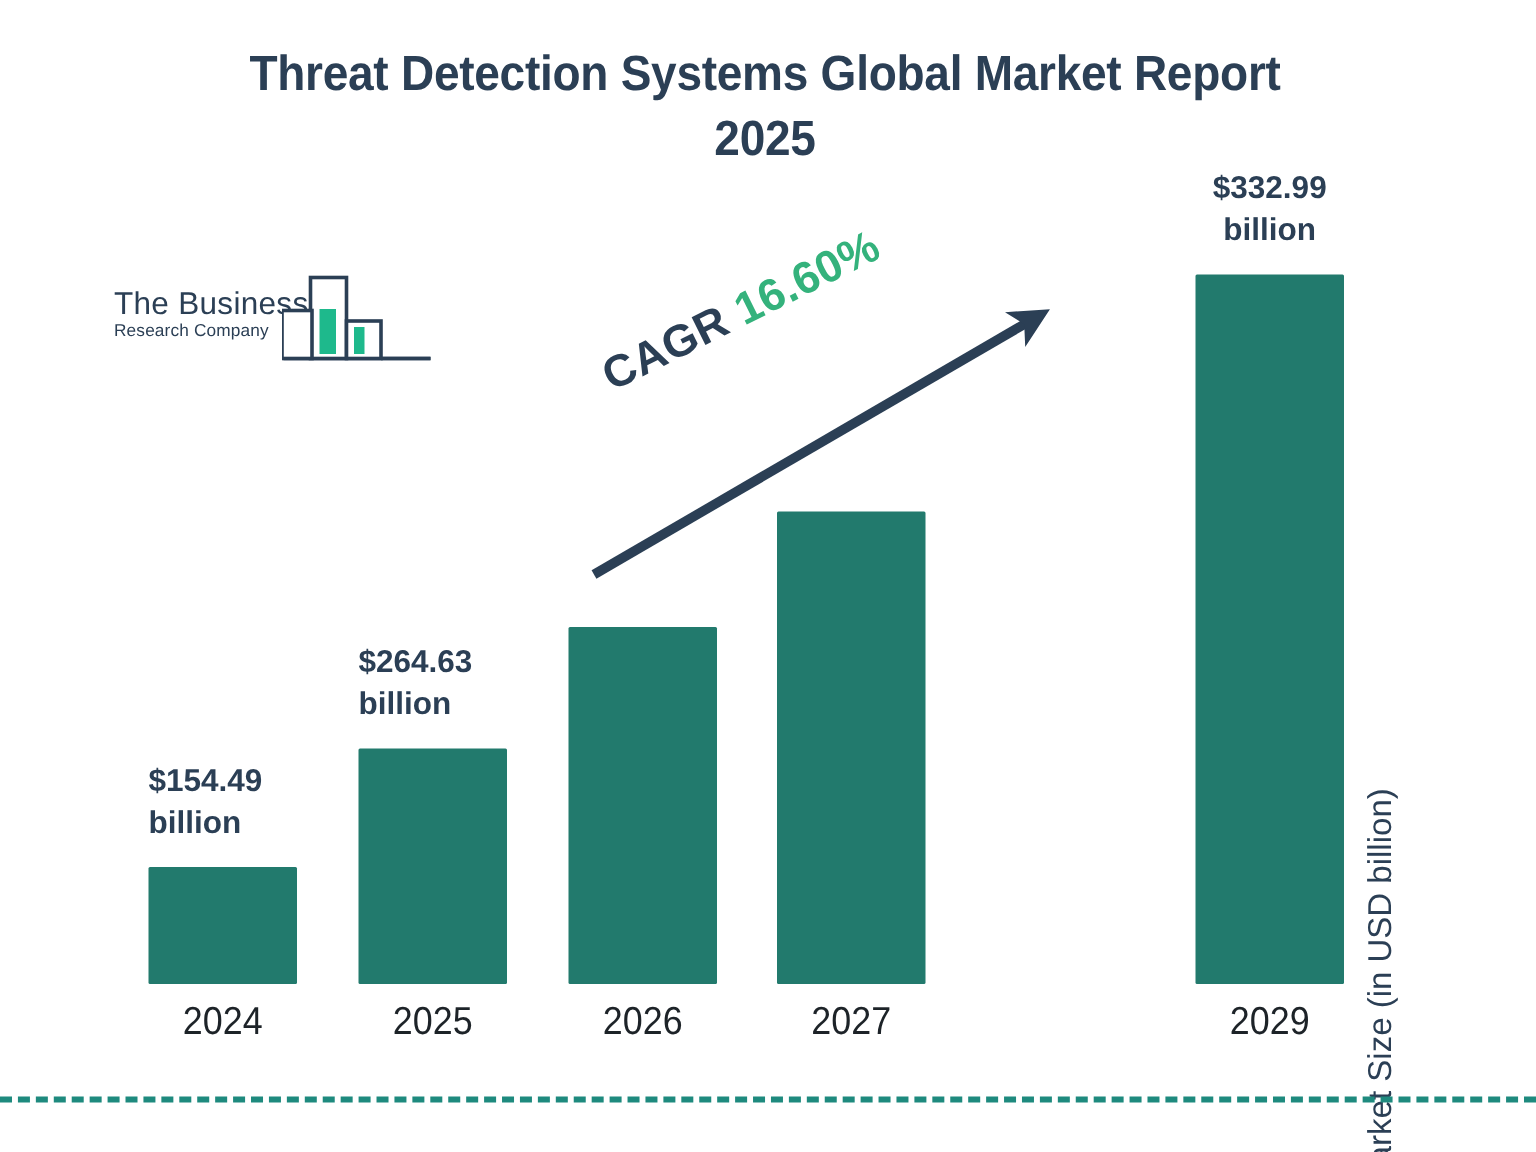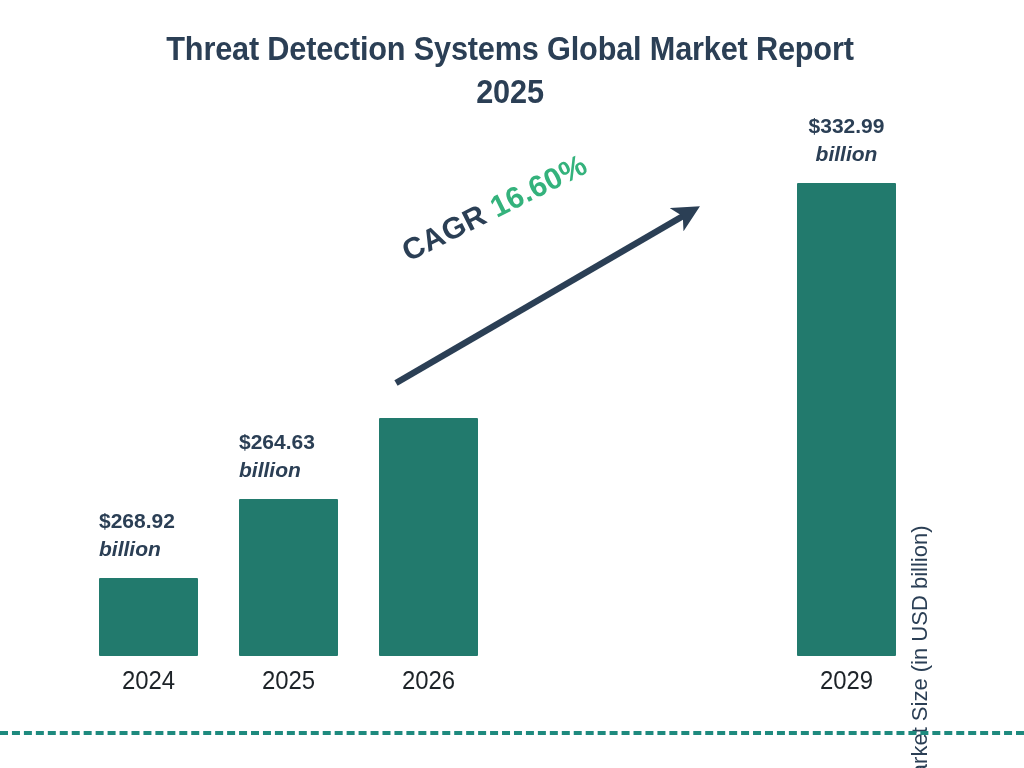--- a/index.html
+++ b/index.html
@@ -112,21 +112,21 @@
     left: 0;
     width: 99px;
     margin-bottom: 16px;
     text-align: center;
     color: #2b3f55;
     font-size: 21px;
     font-weight: bold;
     line-height: 1.30;
   }
   .bar-value .num { display: block; white-space: nowrap; }
-  .bar-value .unit { display: block; font-style: italic; }
+  .bar-value .unit { display: block; }
   .bar-value.left-align { text-align: left; }
 
   .bar-cat {
     position: absolute;
     top: 100%;
     left: -14px;
     width: 127px;
     margin-top: 9px;
     text-align: center;
     color: #1d2328;
@@ -191,47 +191,72 @@
     border-top: 4px dashed #1e8a7e;
   }
 </style>
 </head>
 <body>
 
 <div class="stage">
 
   <div class="chart-title">Threat Detection Systems Global Market Report 2025</div>
 
+  <div class="logo">
+    <div class="logo-text">
+      <span class="logo-text-main">The Business</span>
+      <span class="logo-text-sub">Research Company</span>
+    </div>
+    <svg class="logo-mark" viewBox="0 0 100 62">
+
+      <path d="M1 57 H99" stroke="#2b3f55" stroke-width="2.4" fill="none"></path>
+
+      <rect x="19" y="3" width="24" height="54" fill="#ffffff" stroke="#2b3f55" stroke-width="2.4"></rect>
+
+      <rect x="0" y="25" width="20" height="32" fill="#ffffff" stroke="#2b3f55" stroke-width="2.4"></rect>
+
+      <rect x="43" y="32" width="23" height="25" fill="#ffffff" stroke="#2b3f55" stroke-width="2.4"></rect>
+
+      <path d="M66 57 H99" stroke="#2b3f55" stroke-width="2.4" fill="none"></path>
+
+      <rect x="25" y="24" width="11" height="30" fill="#1eb98c"></rect>
+      <rect x="48" y="36" width="7" height="18" fill="#1eb98c"></rect>
+    </svg>
+  </div>
 
   <div class="plot">
     <div class="bars-layer">
 
       <div class="bar-group" style="left:99px;">
         <div class="bar-value left-align">
-          <span class="num">$268.92</span>
+          <span class="num">$154.49</span>
           <span class="unit">billion</span>
         </div>
         <div class="bar" style="height:78px;"></div>
         <div class="bar-cat">2024</div>
       </div>
 
       <div class="bar-group" style="left:239px;">
         <div class="bar-value left-align">
           <span class="num">$264.63</span>
           <span class="unit">billion</span>
         </div>
         <div class="bar" style="height:157px;"></div>
         <div class="bar-cat">2025</div>
       </div>
 
       <div class="bar-group" style="left:379px;">
         <div class="bar" style="height:238px;"></div>
         <div class="bar-cat">2026</div>
       </div>
 
+      <div class="bar-group" style="left:518px;">
+        <div class="bar" style="height:315px;"></div>
+        <div class="bar-cat">2027</div>
+      </div>
 
 
       <div class="bar-group" style="left:797px;">
         <div class="bar-value" style="left:-4px;width:107px;">
           <span class="num">$332.99</span>
           <span class="unit">billion</span>
         </div>
         <div class="bar" style="height:473px;"></div>
         <div class="bar-cat">2029</div>
       </div>

